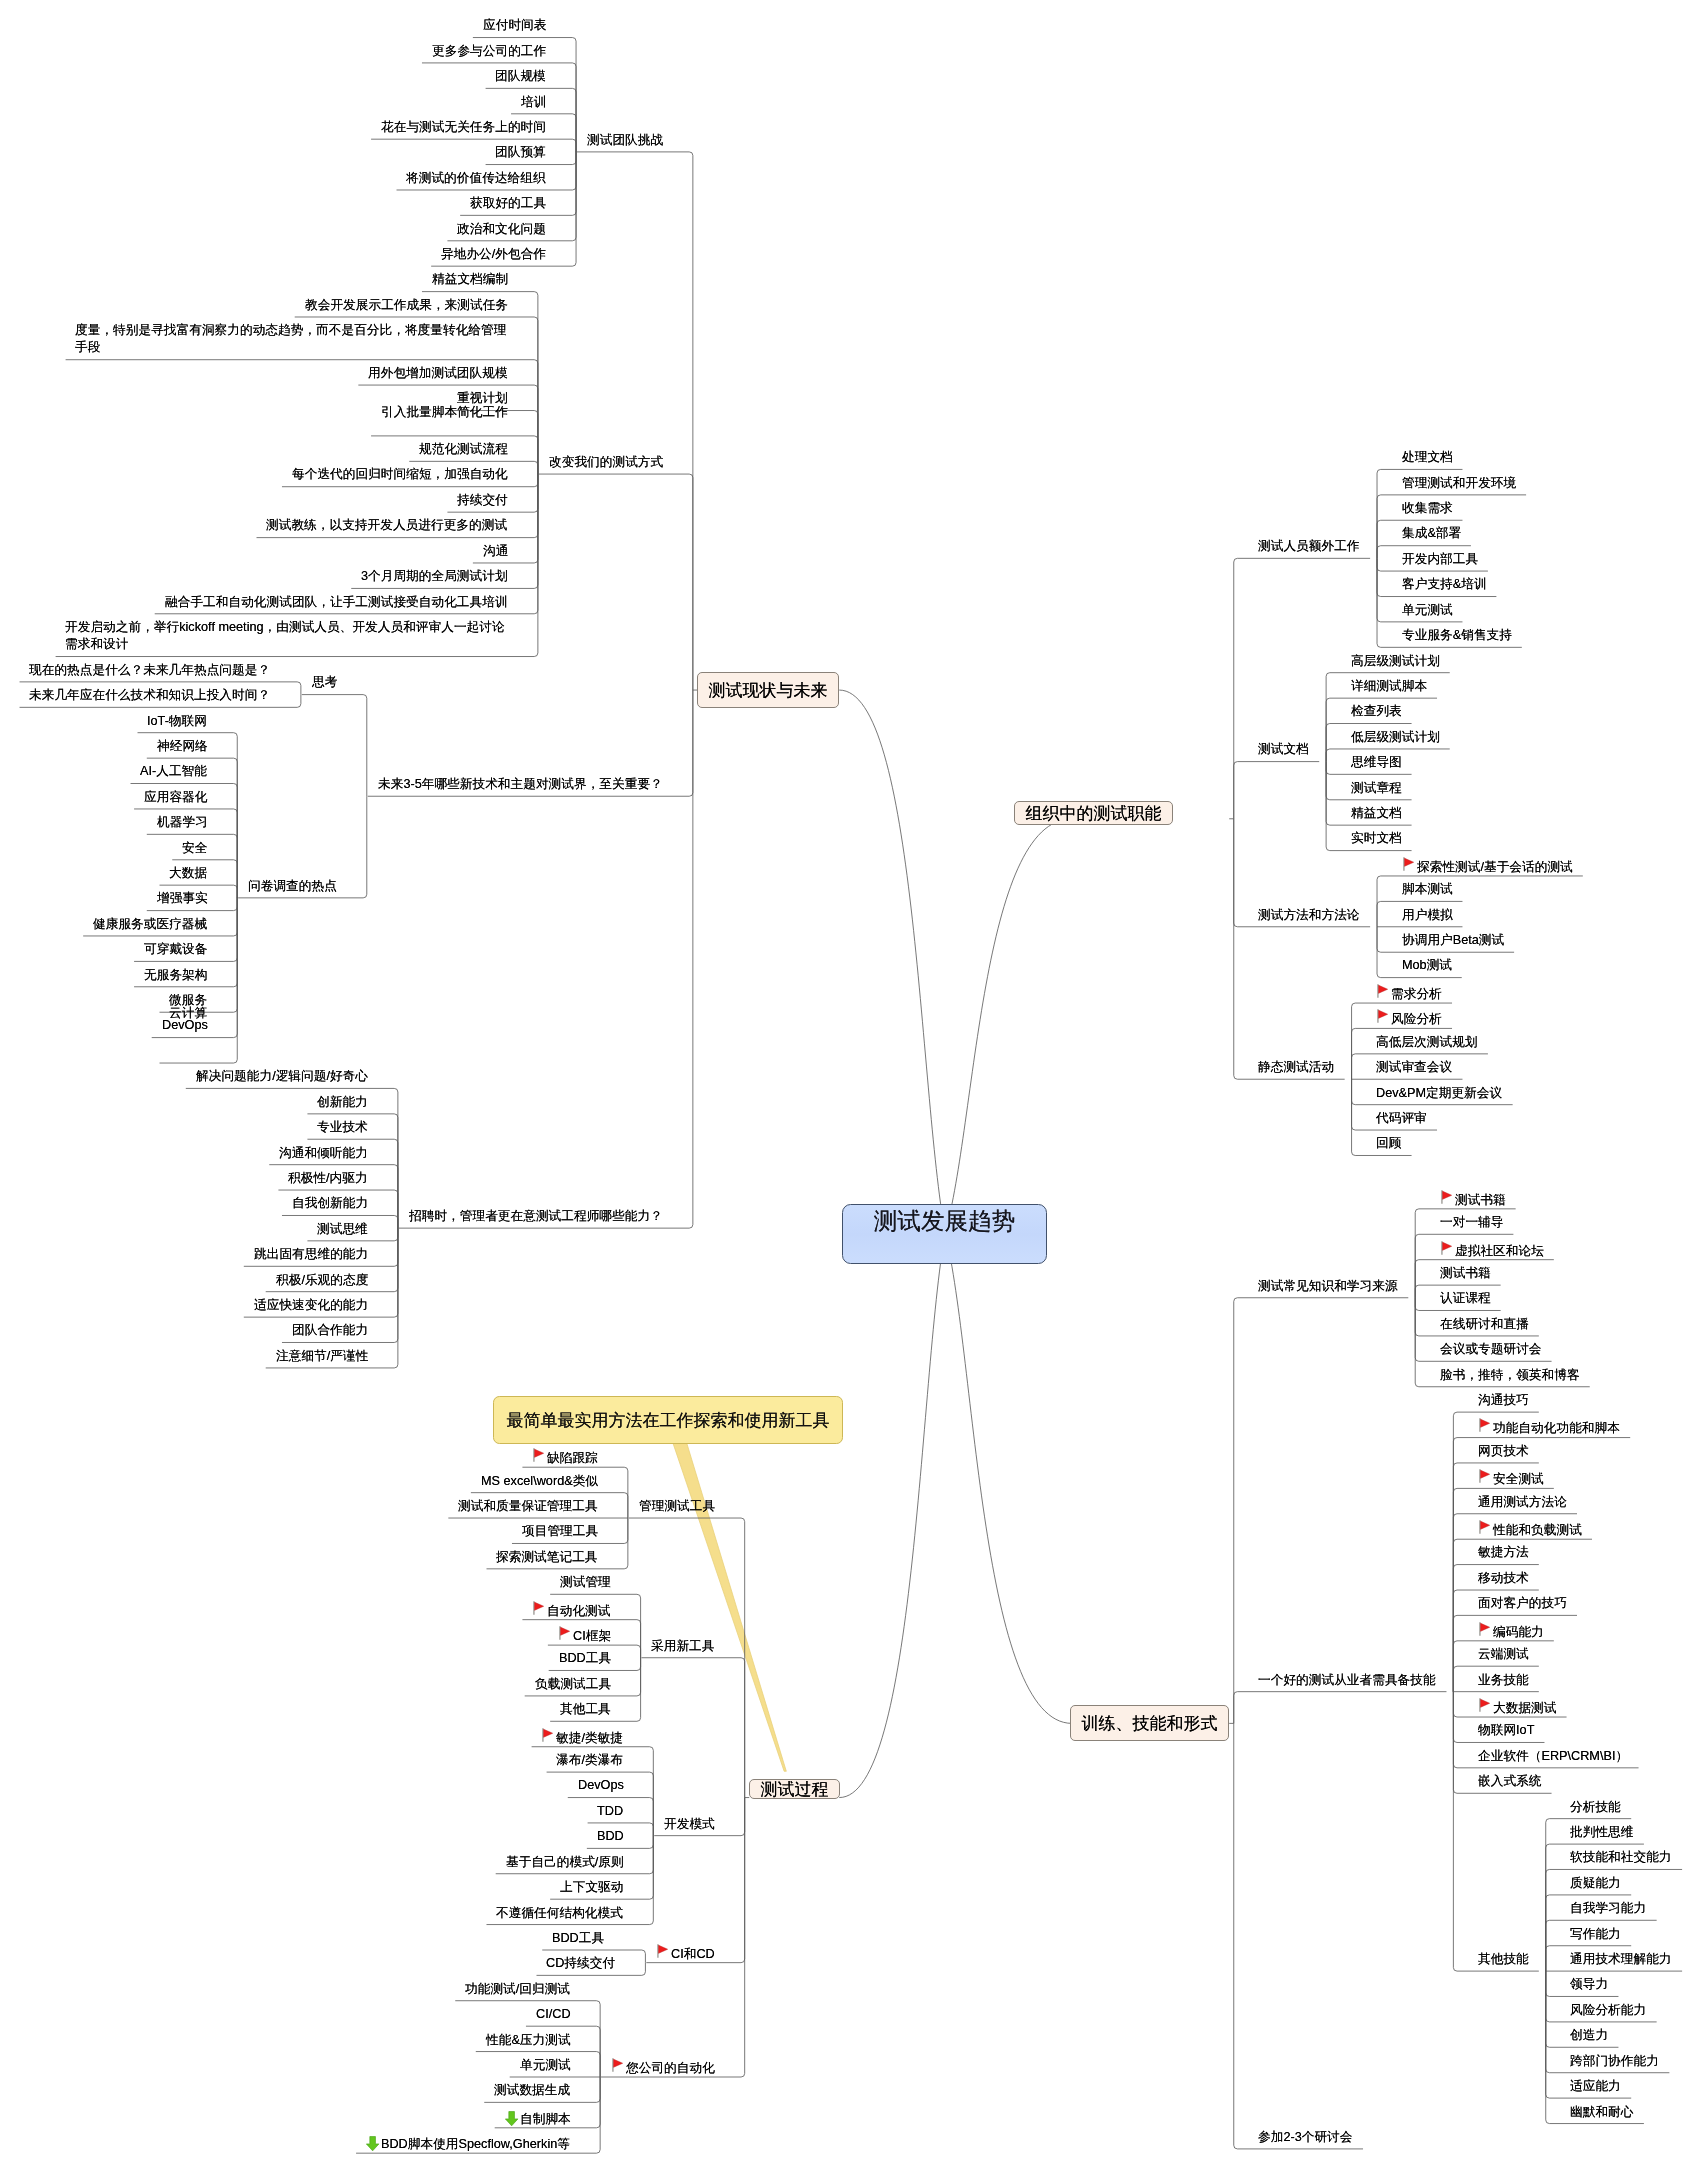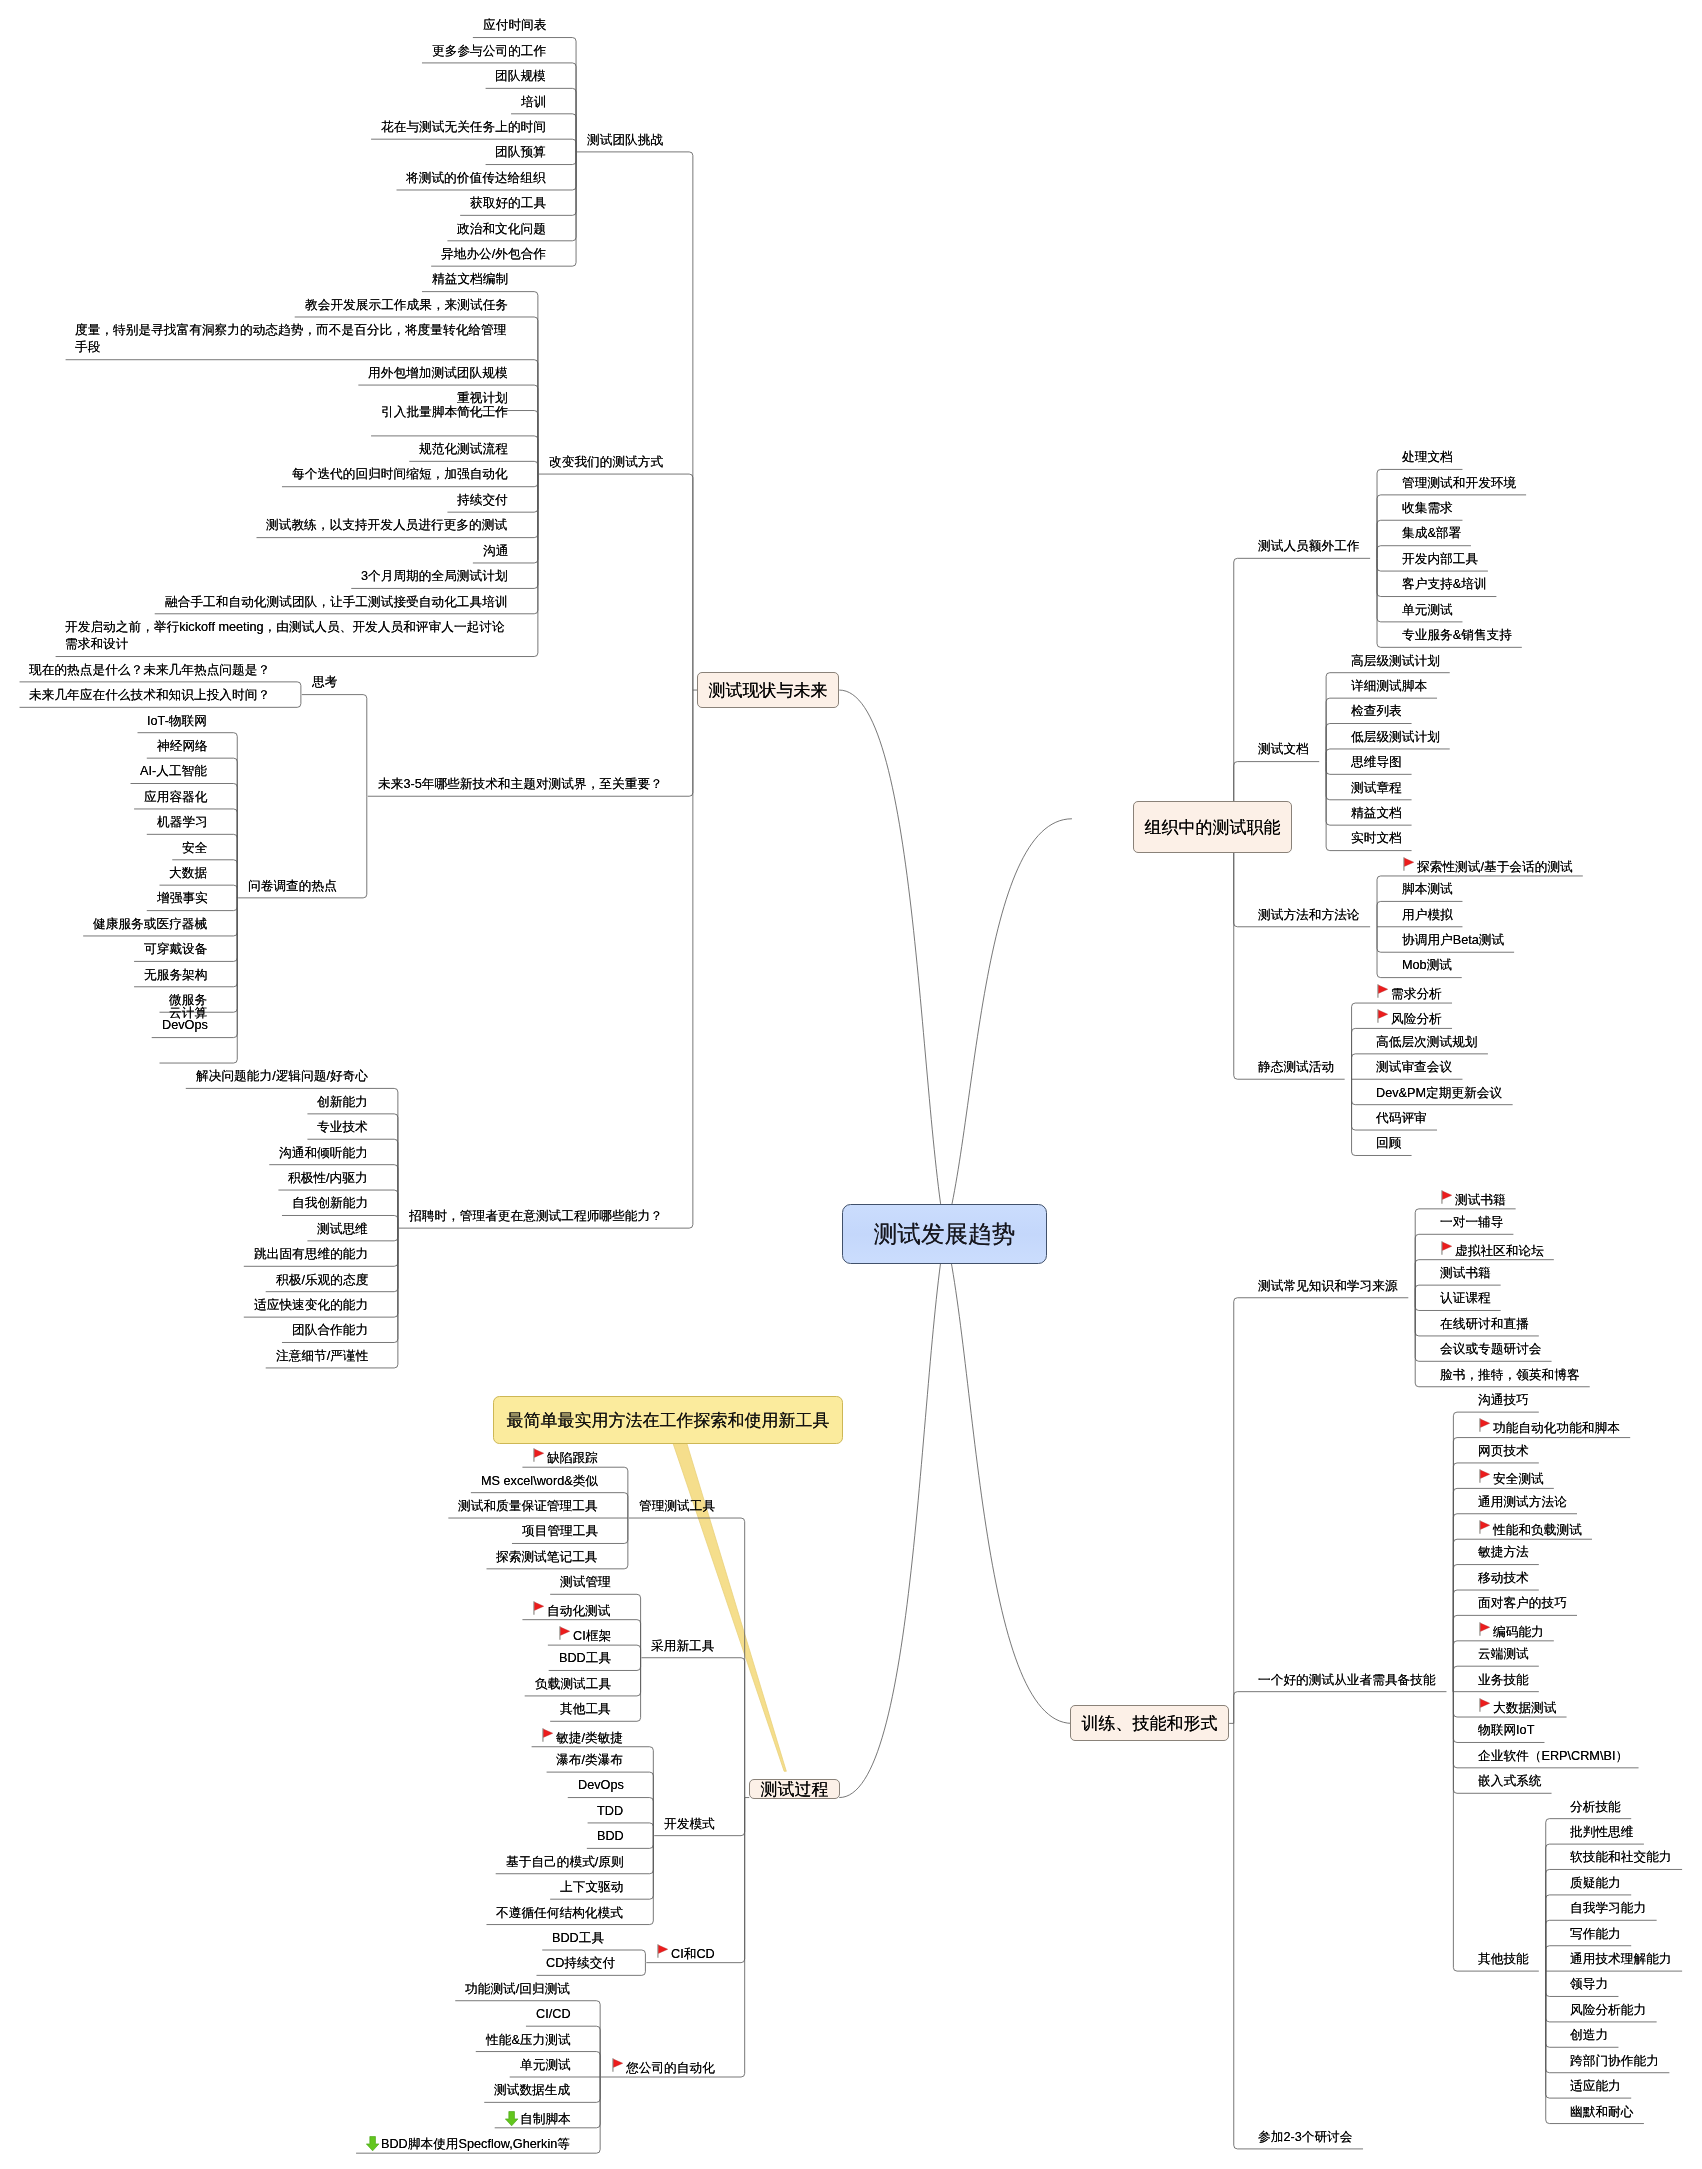--- a/index.html
+++ b/index.html
@@ -12,21 +12,21 @@
   .topic{position:absolute;white-space:nowrap;color:#000;font-size:12.7px;
          line-height:17.3px;letter-spacing:0;
          text-shadow:0 0 0.2px rgba(0,0,0,0.85);}
   .topic.wrap{white-space:normal;}
   .ic{display:inline-block;width:15px;height:14.5px;position:relative;top:0.5px;}
   .ic svg{display:block;}
   .branch{position:absolute;box-sizing:border-box;border-radius:5px;
           display:flex;align-items:center;justify-content:center;color:#000;
           text-shadow:0 0 0.2px rgba(0,0,0,0.85);}
   #central-topic{position:absolute;box-sizing:border-box;border-radius:8.6px;
-          display:flex;align-items:center;justify-content:center;color:#16161e;
+          display:flex;align-items:flex-start;justify-content:center;color:#16161e;
           text-shadow:0 0 0.3px rgba(0,0,0,0.8);}
   #callout-note{position:absolute;box-sizing:border-box;border-radius:6.4px;
           display:flex;align-items:center;justify-content:center;color:#111;
           text-shadow:0 0 0.2px rgba(0,0,0,0.85);}
 </style>
 </head>
 <body>
 
 <div id="map">
 
@@ -319,21 +319,21 @@
     <div class="topic" style="left:536px;top:2006px"><span>CI/CD</span></div>
     <div class="topic" style="left:486px;top:2032px"><span>性能&amp;压力测试</span></div>
     <div class="topic" style="left:520px;top:2057px"><span>单元测试</span></div>
     <div class="topic" style="left:494px;top:2082px"><span>测试数据生成</span></div>
     <div class="topic" style="left:505px;top:2108px"><span class="ic"><svg width="15" height="17.3" viewBox="0 0 16.5 19" style="position:relative;top:2.3px">
             <path d="M4.2 0.6 h6.2 v8.1 h3.8 L7.3 16.3 L0.4 8.7 h3.8 Z" fill="#63c61e" stroke="#47a315" stroke-width="0.7" stroke-linejoin="round"></path>
           </svg></span><span>自制脚本</span></div>
     <div class="topic" style="left:366px;top:2133px"><span class="ic"><svg width="15" height="17.3" viewBox="0 0 16.5 19" style="position:relative;top:2.3px">
             <path d="M4.2 0.6 h6.2 v8.1 h3.8 L7.3 16.3 L0.4 8.7 h3.8 Z" fill="#63c61e" stroke="#47a315" stroke-width="0.7" stroke-linejoin="round"></path>
           </svg></span><span>BDD脚本使用Specflow,Gherkin等</span></div>
-    <div class="branch" style="left:1133px;top:801px;width:159px;height:52px;background:#fcf0e7;border:0.9px solid #8a8279;font-size:17px">
+    <div class="branch" style="left:1014px;top:801px;width:159px;height:24px;background:#fcf0e7;border:0.9px solid #8a8279;font-size:17px">
         <span>组织中的测试职能</span>
       </div>
     <div class="topic" style="left:1258px;top:538px"><span>测试人员额外工作</span></div>
     <div class="topic" style="left:1402px;top:449px"><span>处理文档</span></div>
     <div class="topic" style="left:1402px;top:475px"><span>管理测试和开发环境</span></div>
     <div class="topic" style="left:1402px;top:500px"><span>收集需求</span></div>
     <div class="topic" style="left:1402px;top:525px"><span>集成&amp;部署</span></div>
     <div class="topic" style="left:1402px;top:551px"><span>开发内部工具</span></div>
     <div class="topic" style="left:1402px;top:576px"><span>客户支持&amp;培训</span></div>
     <div class="topic" style="left:1402px;top:602px"><span>单元测试</span></div>

